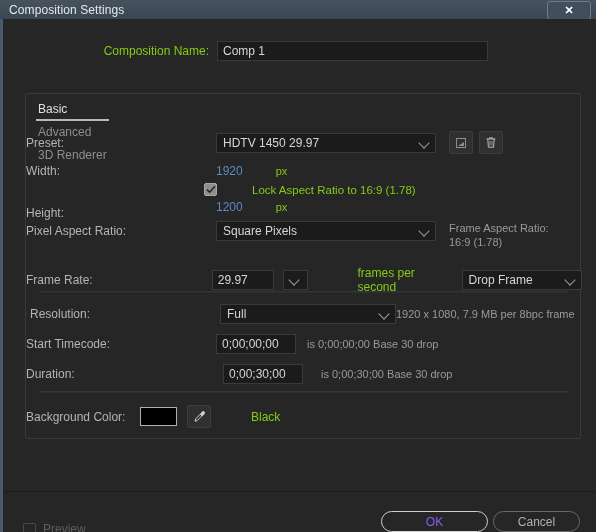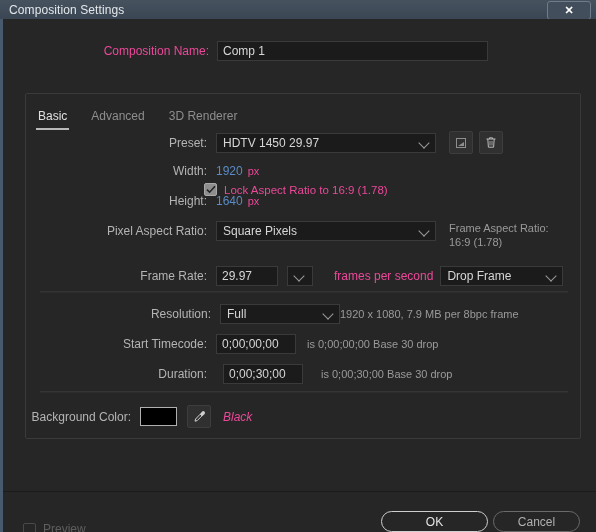--- a/index.html
+++ b/index.html
@@ -42,21 +42,21 @@
   
   .dialog {
     position: absolute; left: 0; top: 19px;
     width: 596px; height: 513px;
     background: #262626;
     border-left: 3px solid #4a5a6e;
     box-sizing: border-box;
   }
 
   .row { position: absolute; display: flex; align-items: center; }
-  .lbl { color: #ec4899; font-size: 12px; }
+  .lbl { color: #84cc16; font-size: 12px; padding-left: 28px; }
   .lbl-dim { color: #9a9a9a; font-size: 11px; }
   .blue { color: #5a8bc4; }
 
   
   .compname-row { left: 0; top: 22px; width: 590px; }
   .compname-label { width: 214px; text-align: right; padding-right: 8px; box-sizing: border-box; }
   .text-input {
     background: #1b1b1b;
     border: 1px solid #3a3a3a;
     color: #d6d6d6;
@@ -74,39 +74,39 @@
   .panel {
     position: absolute;
     left: 22px; top: 74px;
     width: 556px; height: 346px;
     border: 1px solid #3a3a3a;
     border-radius: 2px;
     background: #262626;
     box-sizing: border-box;
   }
 
-  .tabs { position: absolute; left: 0; top: 11px; height: 25px; display: flex; }
+  .tabs { position: absolute; left: 0; top: 4px; height: 25px; display: flex; flex-direction: column; }
   .tab {
     padding: 4px 12px 5px 12px;
     font-size: 12px;
     color: #8e8e8e;
     cursor: pointer;
     position: relative;
   }
   .tab.active { color: #e0e0e0; }
   .tab.active::after {
     content: "";
     position: absolute;
     left: 10px; right: 10px; bottom: 0px;
     height: 2px; background: #b9b9b9;
   }
 
   
   .prow { position: absolute; display: flex; align-items: center; }
-  .rlabel { text-align: right; padding-right: 9px; box-sizing: border-box; color: #b4b4b4; font-size: 12px; }
+  .rlabel { text-align: left; padding-right: 9px; box-sizing: border-box; color: #b4b4b4; font-size: 12px; }
 
   .select {
     background: #1b1b1b;
     border: 1px solid #3a3a3a;
     height: 20px;
     box-sizing: border-box;
     display: flex; align-items: center;
     padding: 0 6px;
     color: #d6d6d6;
     font-size: 12px;
@@ -170,21 +170,21 @@
 
   .pillbtn {
     height: 21px;
     border-radius: 11px;
     display: flex; align-items: center; justify-content: center;
     font-size: 12px;
     cursor: pointer;
     box-sizing: border-box;
     background: #262626;
   }
-  .pillbtn.ok { border: 1px solid #cfcfcf; color: #e5e5e5; }
+  .pillbtn.ok { border: 1px solid #cfcfcf; color: #8b5cf6; }
   .pillbtn.cancel { border: 1px solid #6a6a6a; color: #b0b0b0; }
 </style>
 </head>
 <body>
 
 <div class="titlebar">
   <span class="title">Composition Settings</span>
   <div class="close-btn">
     <span>✕</span>
   </div>
@@ -240,22 +240,22 @@
     <div class="prow" style="left:178px; top:89px;">
       <div class="checkbox">
         <svg width="10" height="9" viewBox="0 0 10 9">
           <path d="M1 4.6 L3.6 7.2 L9 1.2" fill="none" stroke="#222" stroke-width="1.6"></path>
         </svg>
       </div>
       <span class="lbl" style="margin-left:7px; font-size:11.5px;">Lock Aspect Ratio to 16:9 (1.78)</span>
     </div>
 
     <div class="prow" style="left:0; top:100px; width:556px;">
-      <span class="rlabel" style="width:190px;">Height:</span>
-      <span class="blue" style="font-size:12px;">1640</span>
+      <span class="rlabel" style="width:190px;margin-top:12px;">Height:</span>
+      <span class="blue" style="font-size:12px;">1200</span>
       <span class="lbl" style="margin-left:5px; font-size:11px;">px</span>
     </div>
 
     <div class="prow" style="left:0; top:127px; width:556px; align-items:flex-start;">
       <span class="rlabel" style="width:190px; line-height:20px;">Pixel Aspect Ratio:</span>
       <div class="select" style="width:220px;">
         <span>Square Pixels</span>
         <span class="chev"></span>
       </div>
       <div style="margin-left:13px; line-height:14px;">
@@ -274,21 +274,21 @@
       <div class="select" style="width:123px; margin-left:7px;">
         <span>Drop Frame</span>
         <span class="chev"></span>
       </div>
     </div>
 
     <div class="divider" style="top:197px;"></div>
 
     <div class="prow" style="left:4px; top:210px; width:556px;">
       <span class="rlabel" style="width:190px;">Resolution:</span>
-      <div class="select" style="width:120px;">
+      <div class="select" style="width:176px;">
         <span>Full</span>
         <span class="chev"></span>
       </div>
       <span class="lbl-dim" style="">1920 x 1080, 7.9 MB per 8bpc frame</span>
     </div>
 
     <div class="prow" style="left:0; top:240px; width:556px;">
       <span class="rlabel" style="width:190px;">Start Timecode:</span>
       <input class="text-input" style="width: 80px;" value="0;00;00;00">
       <span class="lbl-dim" style="margin-left:11px;">is 0;00;00;00  Base 30  drop</span>
@@ -304,21 +304,21 @@
 
     <div class="prow" style="left:0; top:311px; width:556px;">
       <span class="rlabel" style="width:114px;">Background Color:</span>
       <div class="swatch" style="background: rgb(0, 0, 0);"></div>
       <div class="iconbtn" style="margin-left:10px;">
         <svg width="13" height="13" viewBox="0 0 13 13">
           <path d="M9.2 1.6 a1.7 1.7 0 0 1 2.4 2.4 L9.3 6.3 L7 4 Z" fill="#cfcfcf"></path>
           <path d="M7.2 4.2 L8.9 5.9 L4.2 10.6 L2 11.2 L2.6 9 Z" fill="none" stroke="#cfcfcf" stroke-width="1"></path>
         </svg>
       </div>
-      <span class="lbl" style="margin-left:12px;font-style:italic;">Black</span>
+      <span class="lbl" style="margin-left:12px;">Black</span>
     </div>
 
   </div>
 
   <div class="footer-divider"></div>
 
   <div class="preview-row">
     <div class="checkbox disabled"></div>
     <span class="preview-label">Preview</span>
   </div>

